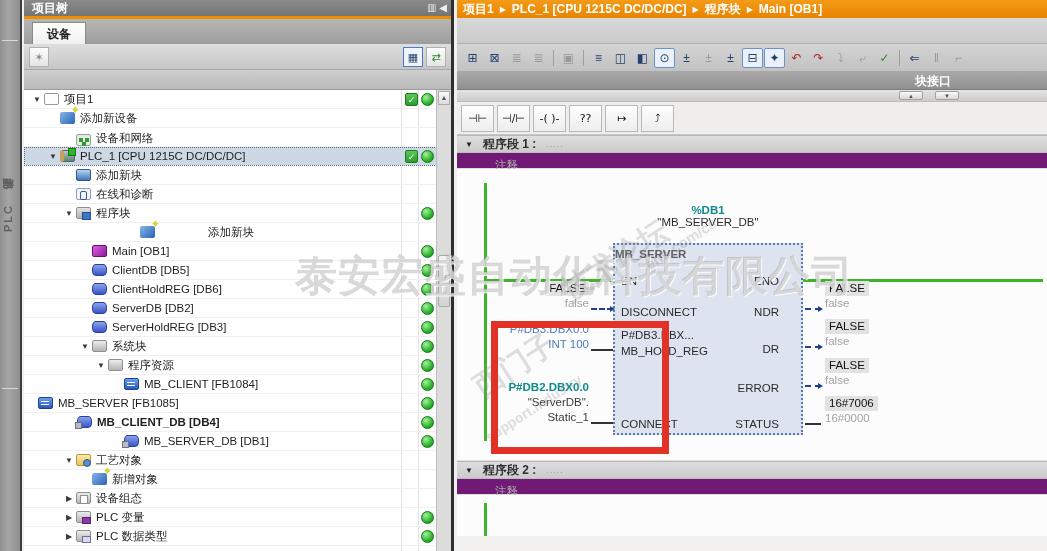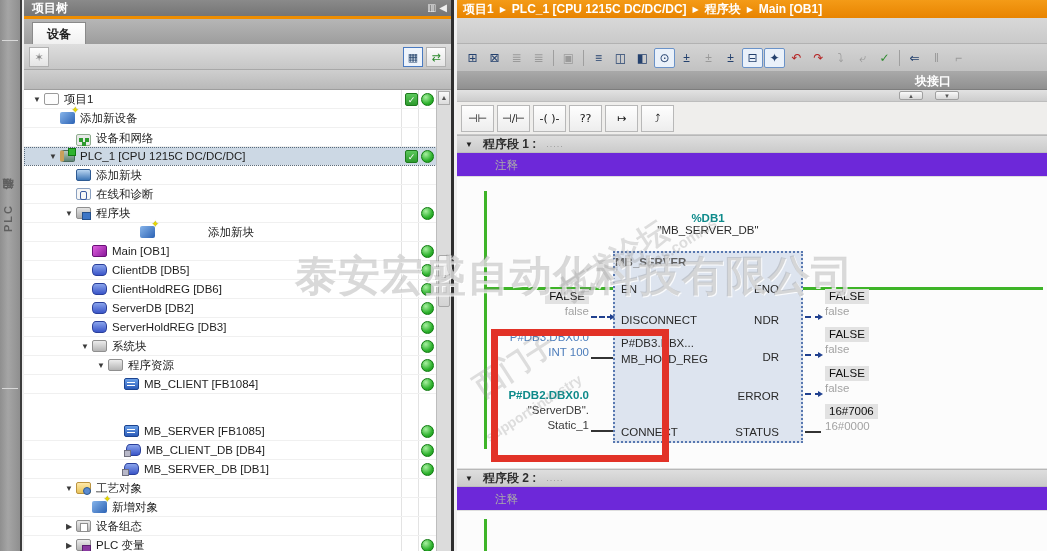--- a/index.html
+++ b/index.html
@@ -80,21 +80,21 @@
   #iface-bar{height:18px;background:linear-gradient(#a8a8a8,#909090);position:relative;border-bottom:1px solid #7d7d7d;}
   #iface-bar span{position:absolute;right:96px;top:1px;color:#fff;font-weight:bold;font-size:12px;}
   #splitter{height:12px;background:linear-gradient(#e2e2e2,#cdcdcd);position:relative;border-bottom:1px solid #bdbdbd;}
   .split-btn{position:absolute;top:1px;width:24px;height:9px;background:linear-gradient(#fafafa,#d8d8d8);border:1px solid #a0a0a0;border-radius:2px;font-size:6px;color:#555;text-align:center;line-height:8px;}
   #lad-bar{height:33px;background:#efeeec;border-bottom:1px solid #c8c8c8;display:flex;align-items:center;padding-left:4px;gap:3px;}
   .lad-btn{width:33px;height:27px;background:linear-gradient(#fefefe,#ededed);border:1px solid #b8b8b8;display:flex;align-items:center;justify-content:center;font-size:11px;color:#111;font-family:"DejaVu Sans",sans-serif;}
   .net-head{height:18px;background:linear-gradient(#dedede,#cbcbcb);border-top:1px solid #b8b8b8;border-bottom:1px solid #bdbdbd;display:flex;align-items:center;gap:10px;padding-left:8px;}
   .net-head .arr{font-size:8px;color:#222;}
   .net-head .nt{font-weight:bold;font-size:12px;color:#2e2e2e;}
   .net-head .dots{color:#9a9a9a;font-size:9px;letter-spacing:1px;}
-  .net-comment{height:24px;background:#6d28d9;border-bottom:1px solid #dedede;color:#a9a9a9;font-size:11.5px;padding:5px 0 0 38px;}
+  .net-comment{height:16px;background:#701a75;border-bottom:1px solid #dedede;color:#a9a9a9;font-size:11.5px;padding:5px 0 0 38px;}
   #canvas1{position:relative;height:292px;background:#fcfcfc;border-bottom:1px solid #e0e0e0;overflow:hidden;}
   #canvas2{position:relative;height:41px;background:#fcfcfc;overflow:hidden;}
   .rail-v{position:absolute;width:3px;background:#3eb428;}
   .wire{position:absolute;height:3px;background:#3eb428;}
   
   #fb-block{position:absolute;left:156px;top:74px;width:190px;height:192px;background:#dde4ef;border:2px dotted #5878b0;z-index:10;}
   #fb-title{position:absolute;left:0;right:0;top:3px;text-align:left;font-weight:bold;color:#5f5f5f;font-size:11.5px;}
   .pin{position:absolute;font-size:11.5px;color:#2a2a2a;white-space:nowrap;}
   .pin.r{right:22px;}
   .pin.l{left:6px;}
@@ -236,27 +236,27 @@
             <span class="ti i-folder"></span>
             <span class="tlabel">程序资源</span>
             <span class="dot"></span>
           </div>
           <div class="trow" style="padding-left: 86px;">
             <span class="arrow"></span>
             <span class="ti i-fb"></span>
             <span class="tlabel">MB_CLIENT [FB1084]</span>
             <span class="dot"></span>
           </div>
-          <div class="trow" style="padding-left: 86px; margin-top: 28px;">
+          <div class="trow" style="">
             <span class="arrow"></span>
             <span class="ti i-fb"></span>
             <span class="tlabel">MB_SERVER [FB1085]</span>
             <span class="dot"></span>
           </div>
-          <div class="trow" style="padding-left: 88px;">
+          <div class="trow" style="padding-left: 39px; font-weight: bold;">
             <span class="arrow"></span>
             <span class="ti i-dbi"></span>
             <span class="tlabel">MB_CLIENT_DB [DB4]</span>
             <span class="dot"></span>
           </div>
           <div class="trow" style="padding-left: 86px;">
             <span class="arrow"></span>
             <span class="ti i-dbi"></span>
             <span class="tlabel">MB_SERVER_DB [DB1]</span>
             <span class="dot"></span>

